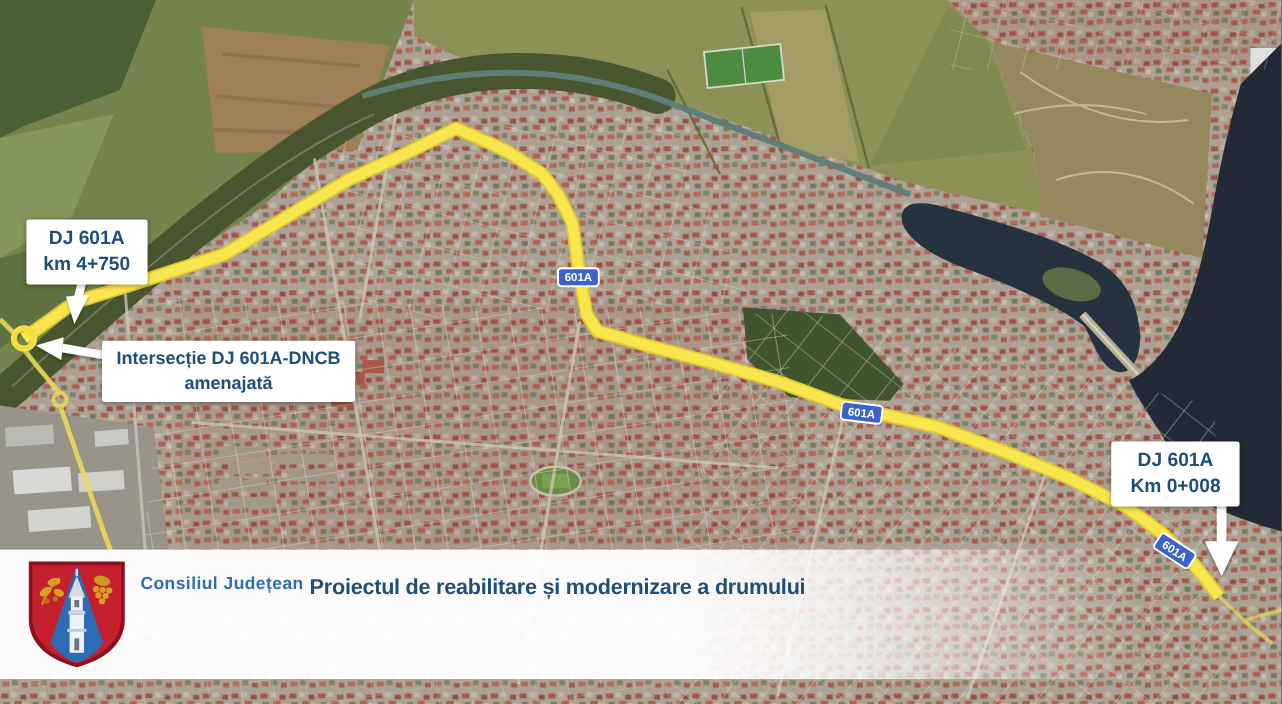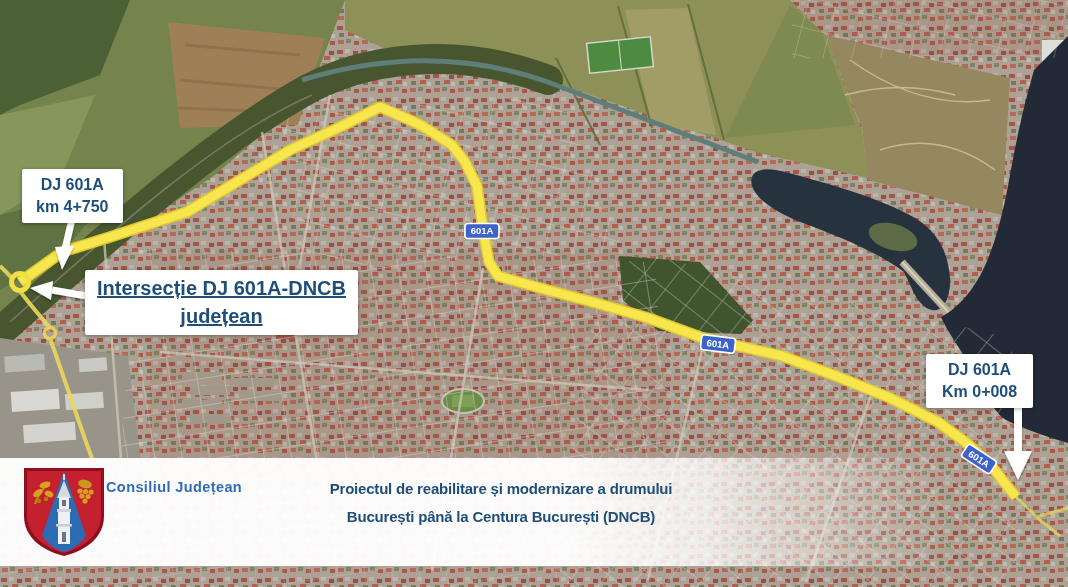--- a/index.html
+++ b/index.html
@@ -6,41 +6,41 @@
   .stage{
     position:relative;width:1068px;height:587px;overflow:hidden;
     font-family:"Liberation Sans",sans-serif;background:#aca194;
   }
   .stage svg.map{position:absolute;left:0;top:0;display:block;}
   
   .map-label{
     position:absolute;display:inline-block;background:#ffffff;
     color:#1f4e79;font-weight:bold;text-align:center;
     padding:5px 12px;border-radius:2px;line-height:1.38;
-    box-shadow:0 1px 4px rgba(0,0,0,.35);white-space:nowrap;z-index:3;
+    box-shadow:0 1px 4px rgba(0,0,0,.35);white-space:nowrap;z-index:3;margin-top:14px;
   }
   .map-label .ln{white-space:nowrap;}
   #label-start{left:22px;top:169px;font-size:16px;padding:5px 14px;}
-  #label-intersection{left:85px;top:270px;font-size:20px;text-decoration:underline;}
+  #label-intersection{left:85px;top:270px;font-size:15px;}
   #label-end{left:926px;top:354px;font-size:16px;padding:5px 16px;}
   
   .bottom-band{
     position:absolute;left:0;top:458px;width:952px;height:108px;z-index:2;
     background:linear-gradient(90deg,
       rgba(255,255,255,.96) 0%,rgba(255,255,255,.96) 60%,
       rgba(255,255,255,.80) 74%,rgba(255,255,255,0) 100%);
   }
   .logo{position:absolute;left:22px;top:8px;display:flex;align-items:flex-start;}
   .logo .shield{width:84px;height:92px;flex:0 0 auto;}
-  .logo .org{padding-top:13px;}
+  .logo .org{margin-left:11px;padding-top:13px;}
   .org-line1{font-size:14.5px;font-weight:bold;color:#2f6cb7;letter-spacing:.4px;}
   .org-line2{font-size:37px;font-weight:bold;color:#2156a4;letter-spacing:2.5px;margin-top:1px;}
   .band-title{
-    position:absolute;left:258px;top:17px;width:486px;text-align:center;
-    color:#1f4e79;font-weight:bold;font-size:15px;line-height:28px;
+    position:absolute;left:258px;top:17px;width:486px;
+    color:#1f4e79;font-weight:bold;font-size:18px;line-height:28px;
     letter-spacing:-0.2px;
   }
 </style>
 </head>
 <body>
 
 <div class="stage">
 
   <svg class="map" width="1068" height="587" viewBox="0 0 1068 587">
     <defs>
@@ -209,21 +209,21 @@
       </g>
     </g>
   </svg>
 
   <div class="map-label" id="label-start">
     <div class="ln">DJ 601A</div>
     <div class="ln">km 4+750</div>
   </div>
   <div class="map-label" id="label-intersection">
     <div class="ln">Intersecție DJ 601A-DNCB</div>
-    <div class="ln">județean</div>
+    <div class="ln">amenajată</div>
   </div>
   <div class="map-label" id="label-end">
     <div class="ln">DJ 601A</div>
     <div class="ln">Km 0+008</div>
   </div>
 
   <div class="bottom-band">
     <div class="logo">
       <svg class="shield" viewBox="0 0 84 92">
         <path d="M2,2 H82 V50 C82,71 65,84 42,90 C19,84 2,71 2,50 Z" fill="#8e1020"></path>
@@ -259,17 +259,16 @@
             <circle cx="66" cy="30.5" r="2.6"></circle>
           <circle cx="63" cy="35" r="2.6"></circle>
         </g>
       </svg>
       <div class="org">
         <div class="org-line1">Consiliul Județean</div>
       </div>
     </div>
     <div class="band-title">
       <div>Proiectul de reabilitare și modernizare a drumului</div>
-      <div>București până la Centura București (DNCB)</div>
     </div>
   </div>
 
 </div>
 
 </body></html>

